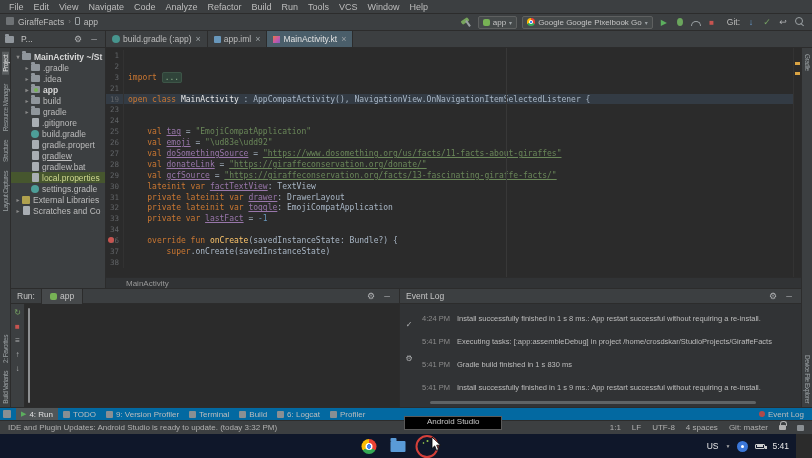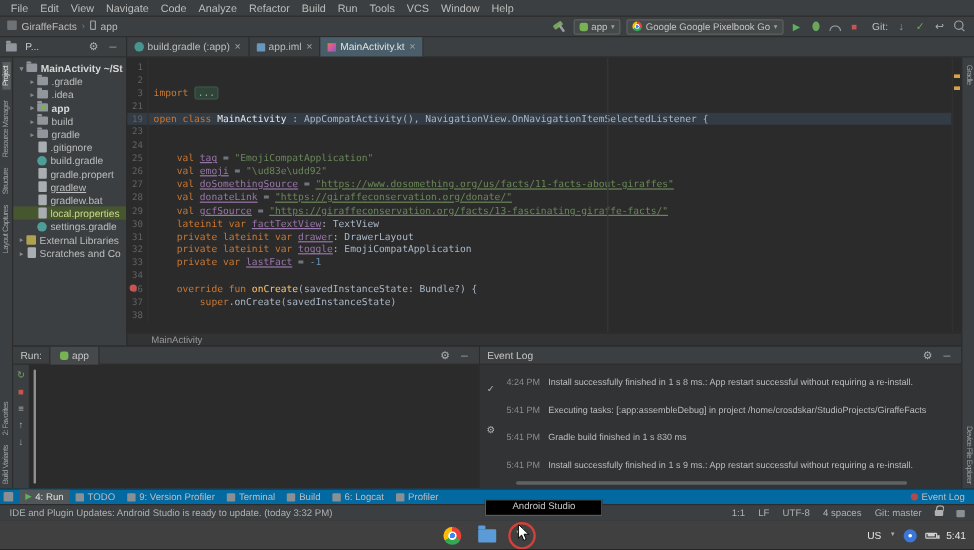--- a/index.html
+++ b/index.html
@@ -149,21 +149,21 @@
 
 
 .statusbar{position:absolute;top:420px;left:0;right:0;height:14px;background:#3c3f41;border-top:1px solid #2c2c2c;display:flex;align-items:center;padding:0 8px;font-size:8px;color:#b0b0b0}
 .sb-right{margin-left:auto;display:flex;align-items:center;gap:11px}
 .sb-item{white-space:nowrap;cursor:default}
 .lock-ic{width:7px;height:5px;background:#b0b0b0;position:relative;border-radius:1px}
 .lock-ic::before{content:"";position:absolute;left:1px;top:-4px;width:5px;height:4px;border:1px solid #b0b0b0;border-bottom:none;border-radius:3px 3px 0 0}
 .bubble-ic{width:7px;height:6px;background:#8a8f93;border-radius:1px}
 
 
-.taskbar{position:absolute;top:434px;left:0;right:0;height:24px;background:#404040}
+.taskbar{position:absolute;top:434px;left:0;right:16px;height:24px;background:#0f172a}
 .tb-center{position:absolute;left:50%;top:0;bottom:0;transform:translateX(-50%);display:flex;align-items:center;gap:14px}
 .chrome-ic{width:15px;height:15px;border-radius:50%;background:conic-gradient(#ea4335 0 120deg,#34a853 120deg 240deg,#fbbc05 240deg 360deg);position:relative}
 .chrome-ic::after{content:"";position:absolute;left:4px;top:4px;width:7px;height:7px;border-radius:50%;background:radial-gradient(circle,#4285f4 0 45%,#fff 45%)}
 .files-ic{width:15px;height:11px;background:#5a9bd8;border-radius:1px;position:relative}
 .files-ic::before{content:"";position:absolute;top:-3px;left:0;width:6px;height:3px;background:#5a9bd8;border-radius:1px 1px 0 0}
 .studio-wrap{position:relative;width:15px;height:15px}
 .studio-ic{width:15px;height:15px;border-radius:50%;background:#22303c;position:relative}
 .studio-ic::after{content:"";position:absolute;inset:3px;border:1.5px solid #95c94c;border-radius:50%}
 .studio-ic::before{content:"";position:absolute;left:6.5px;top:1px;width:2px;height:2px;background:#95c94c;border-radius:50%}
 .red-ring{position:absolute;left:-4px;top:-4px;width:23px;height:23px;border:2px solid #d4403a;border-radius:50%}

